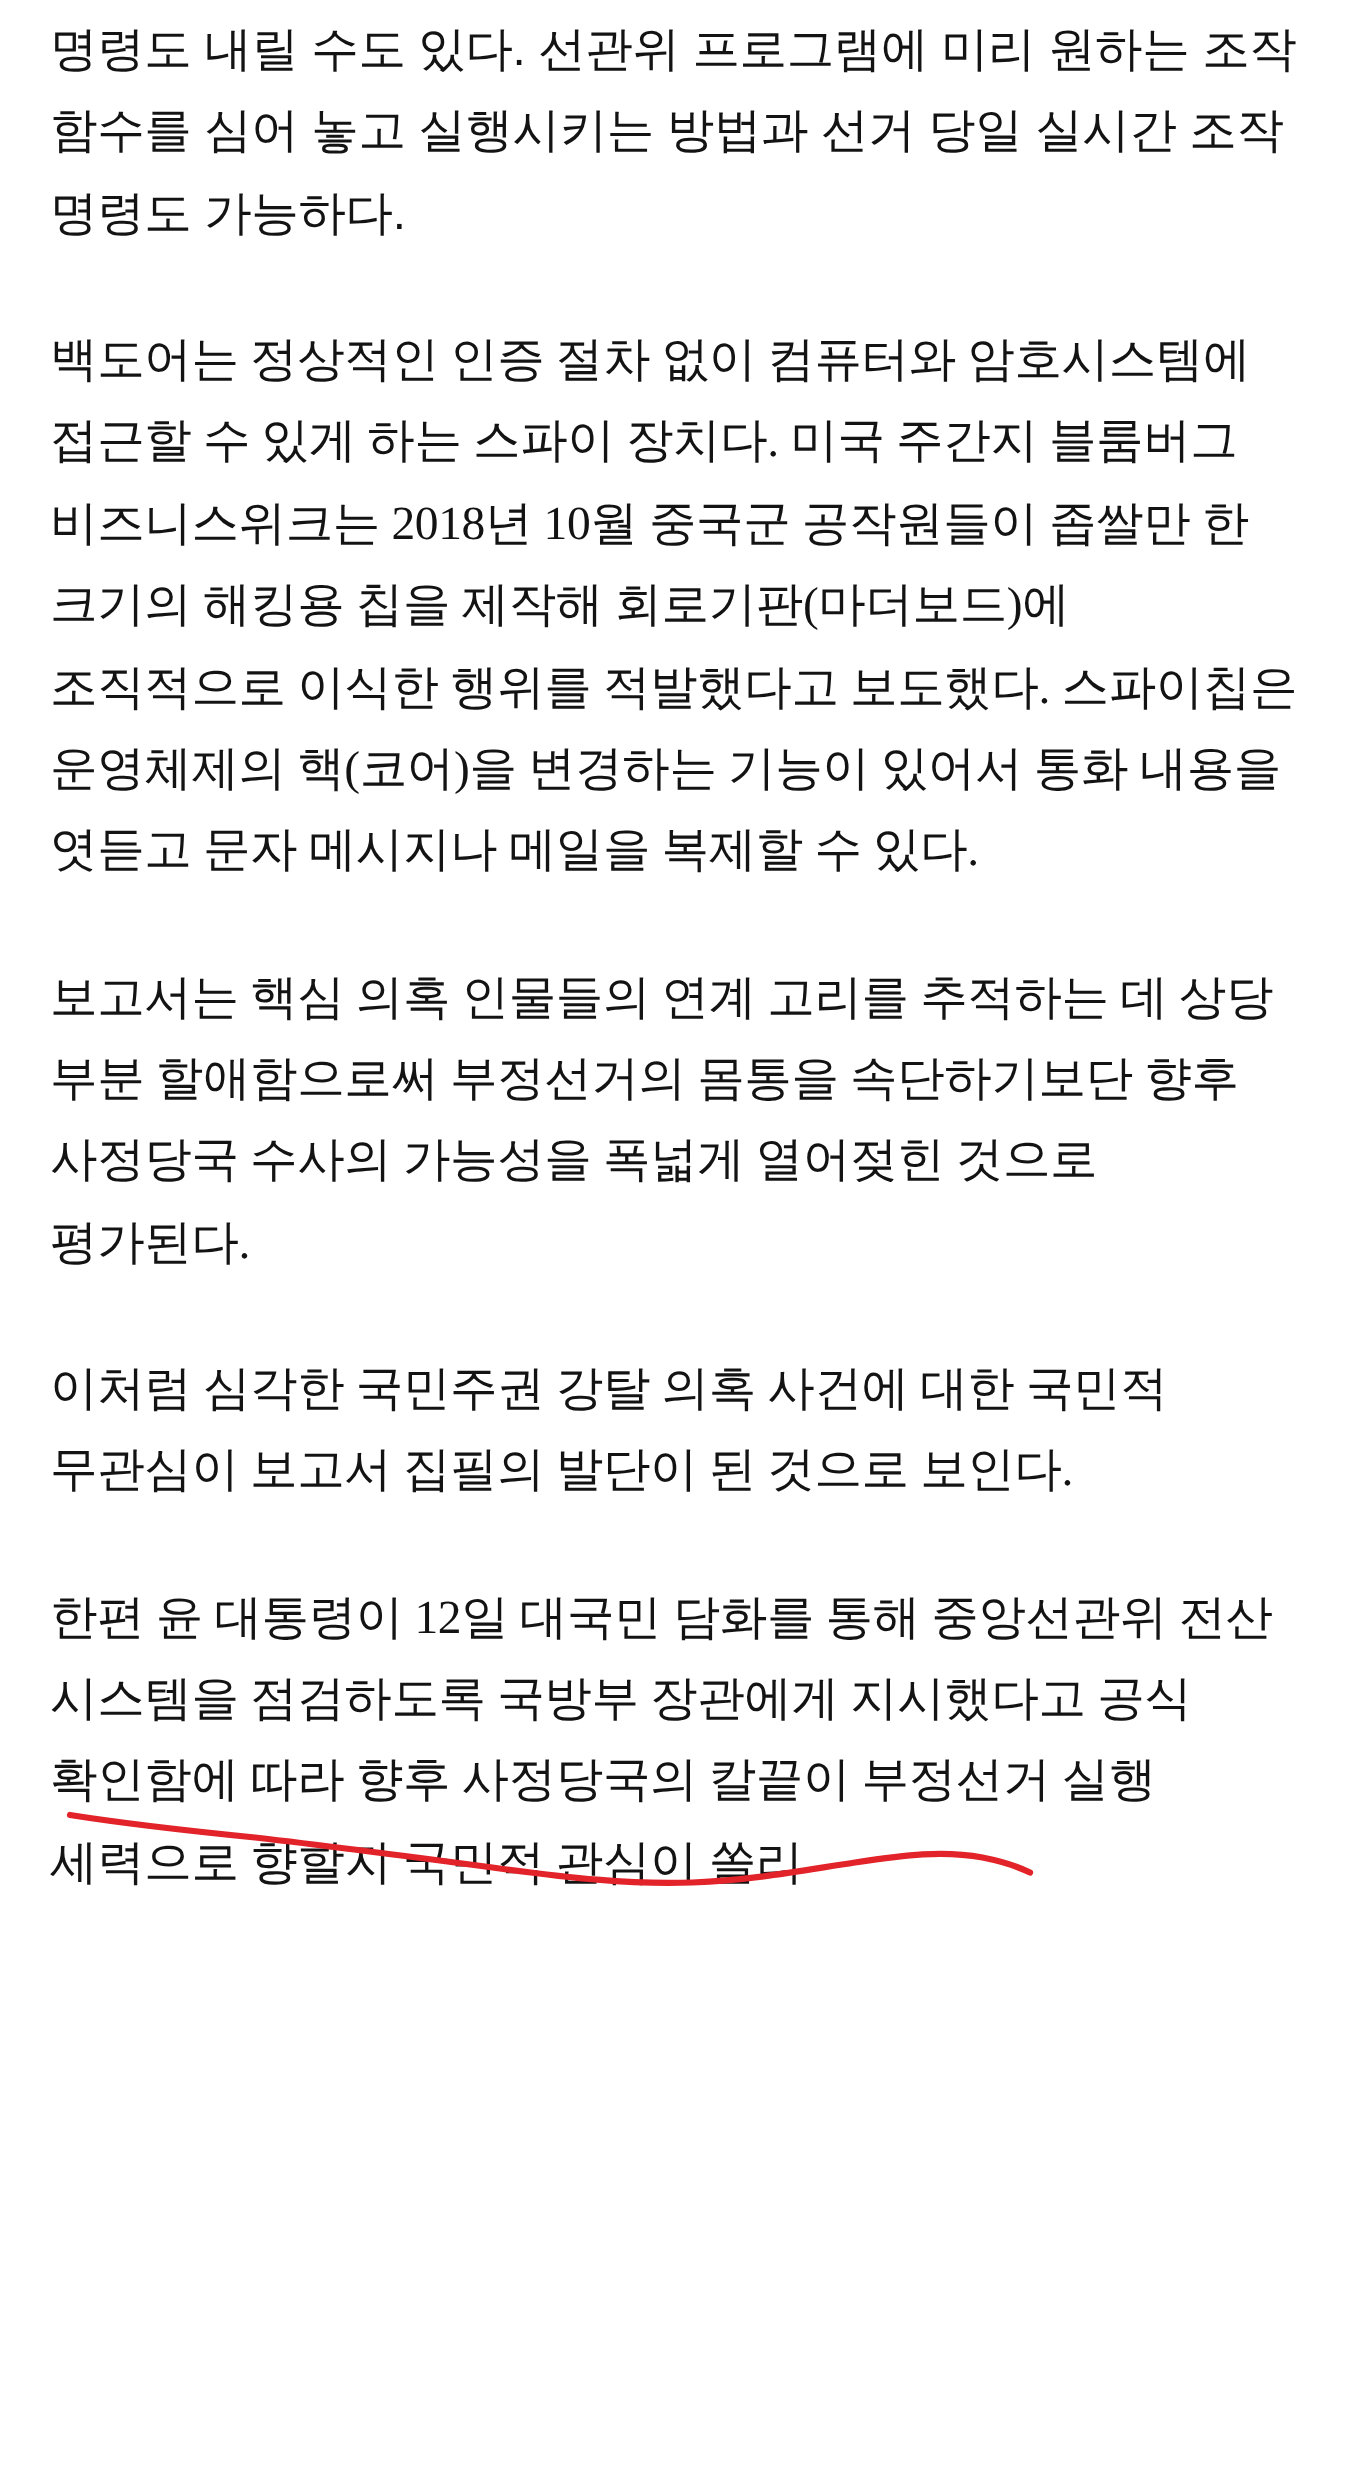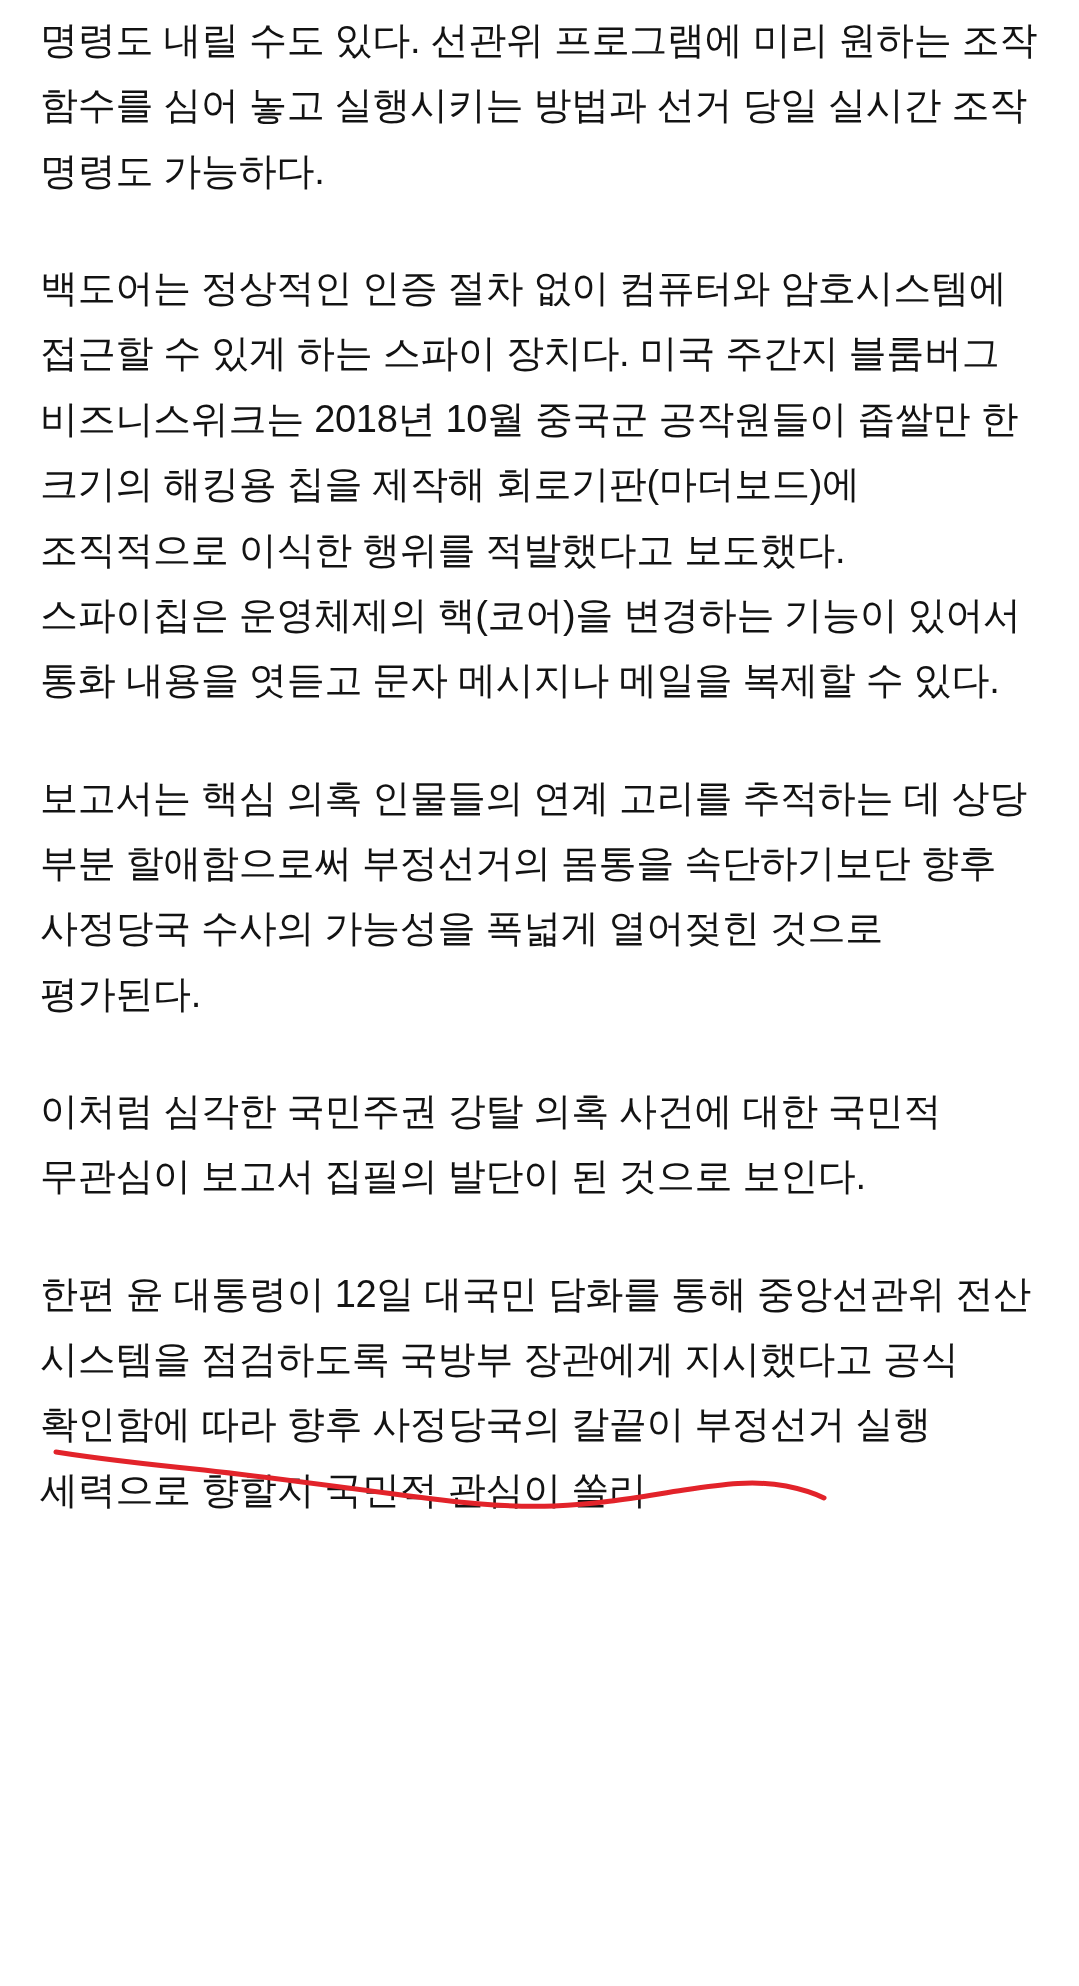--- a/index.html
+++ b/index.html
@@ -25,20 +25,21 @@
   .para {
     font-size: 38px;
     line-height: 1.72;
     letter-spacing: -0.3px;
     color: #131313;
     margin: 0;
     word-break: keep-all;
   }
   .para + .para {
     margin-top: 52px;
+    font-family: Liberation Serif, serif;
   }
   .para:first-child {
     margin-top: 0;
     padding-top: 8px;
   }
   .para.clipped-bottom {
     
   }
   
   .scribble {

